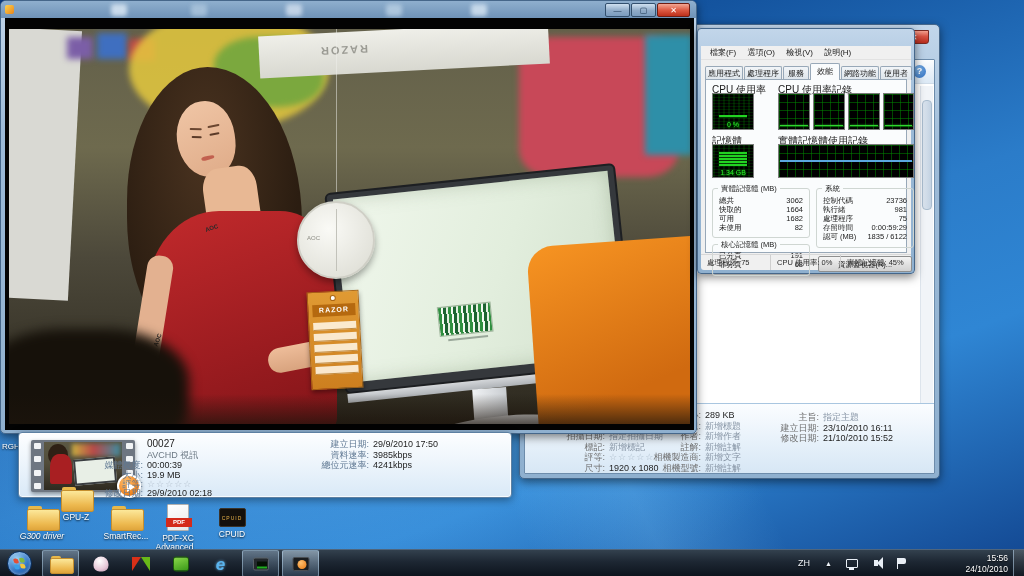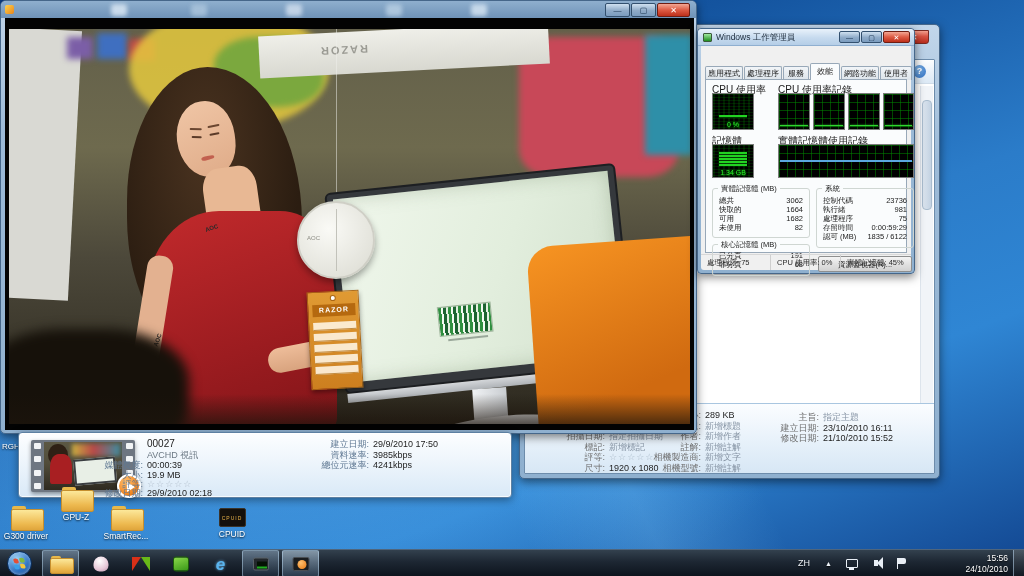--- a/index.html
+++ b/index.html
@@ -434,30 +434,27 @@
 
     <div class="pv-row" style="left:288px; top:6px;">
       <span class="pv-lab" style="width:62px">建立日期:</span><span class="pv-val">29/9/2010 17:50</span></div>
     <div class="pv-row" style="left:288px; top:17px;">
       <span class="pv-lab" style="width:62px">資料速率:</span><span class="pv-val">3985kbps</span></div>
     <div class="pv-row" style="left:288px; top:27px;">
       <span class="pv-lab" style="width:62px">總位元速率:</span><span class="pv-val">4241kbps</span></div>
   </div>
 
   <div id="tm" class="glass">
-    <div class="tm-title">
-      <div class="ticon"></div>
-      <span class="ttext">Windows 工作管理員</span>
-      <div class="sysbtns" style="top:2px; right:4px;">
-        <div class="sysbtn tm-btn">—</div>
-        <div class="sysbtn tm-btn">▢</div>
-        <div class="sysbtn tm-btn close">✕</div>
-      </div>
-    </div>
     <div class="tm-body">
+      <div class="tm-menu">
+        <span>檔案(F)</span>
+        <span>選項(O)</span>
+        <span>檢視(V)</span>
+        <span>說明(H)</span>
+      </div>
       <div class="tabstrip">
         <div class="tab" style="left:0; width:38px;">應用程式</div>
         <div class="tab" style="left:39px; width:38px;">處理程序</div>
         <div class="tab" style="left:78px; width:26px;">服務</div>
         <div class="tab active" style="left:105px; width:30px;">效能</div>
         <div class="tab" style="left:136px; width:38px;">網路功能</div>
         <div class="tab" style="left:175px; width:32px;">使用者</div>
       </div>
       <div class="tabpage">
         <div class="sec-label" style="left:6px; top:3px;">CPU 使用率</div>
@@ -517,31 +514,37 @@
         <div class="tm-button" style="left:112px; top:176px; width:94px; height:16px; line-height:15px;">資源監視器(R)...</div>
       </div>
       <div class="tm-status">
         <div class="cell" style="left:0; width:70px;">處理程序: 75</div>
         <div class="cell" style="left:70px; width:70px;">CPU 使用率: 0%</div>
         <div class="cell" style="left:140px; right:0; border-right:none;">實體記憶體: 45%</div>
       </div>
     </div>
   </div>
 
-  <div class="dicon" style="left:0px; top:506px;">
+  <div class="dicon" style="left:16px; top:506px;font-style:italic;">
     <div class="ic folder"></div>
     <div class="dlabel">G300 driver</div>
   </div>
   <div class="dicon" style="left:50px; top:487px;">
     <div class="ic folder"></div>
     <div class="dlabel">GPU-Z</div>
   </div>
   <div class="dicon" style="left:100px; top:506px;">
     <div class="ic folder"></div>
     <div class="dlabel">SmartRec...</div>
+  </div>
+  <div class="dicon" style="left:152px; top:504px;">
+    <div class="ic pdficon">
+        <div class="band">PDF</div>
+      </div>
+    <div class="dlabel">PDF-XC Advanced...</div>
   </div>
   <div class="dicon" style="left:206px; top:508px;">
     <div class="ic darkapp">CPUID</div>
     <div class="dlabel">CPUID</div>
   </div>
 
   <div id="taskbar">
     <div class="orb">
       <div class="flag">
         <i style="background:#e34f36;"></i>

